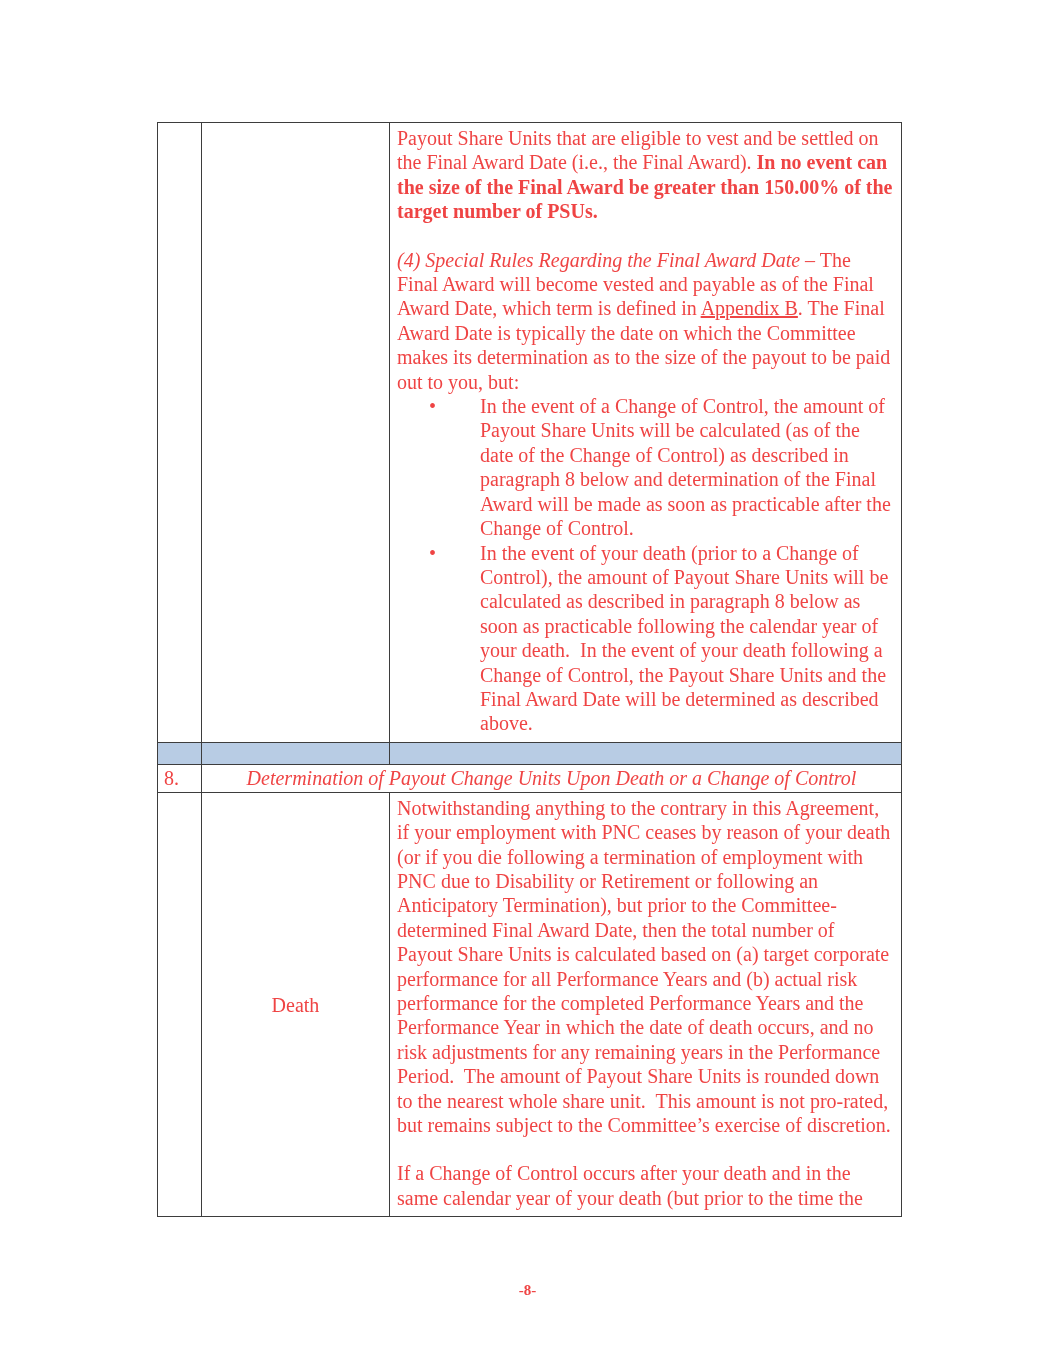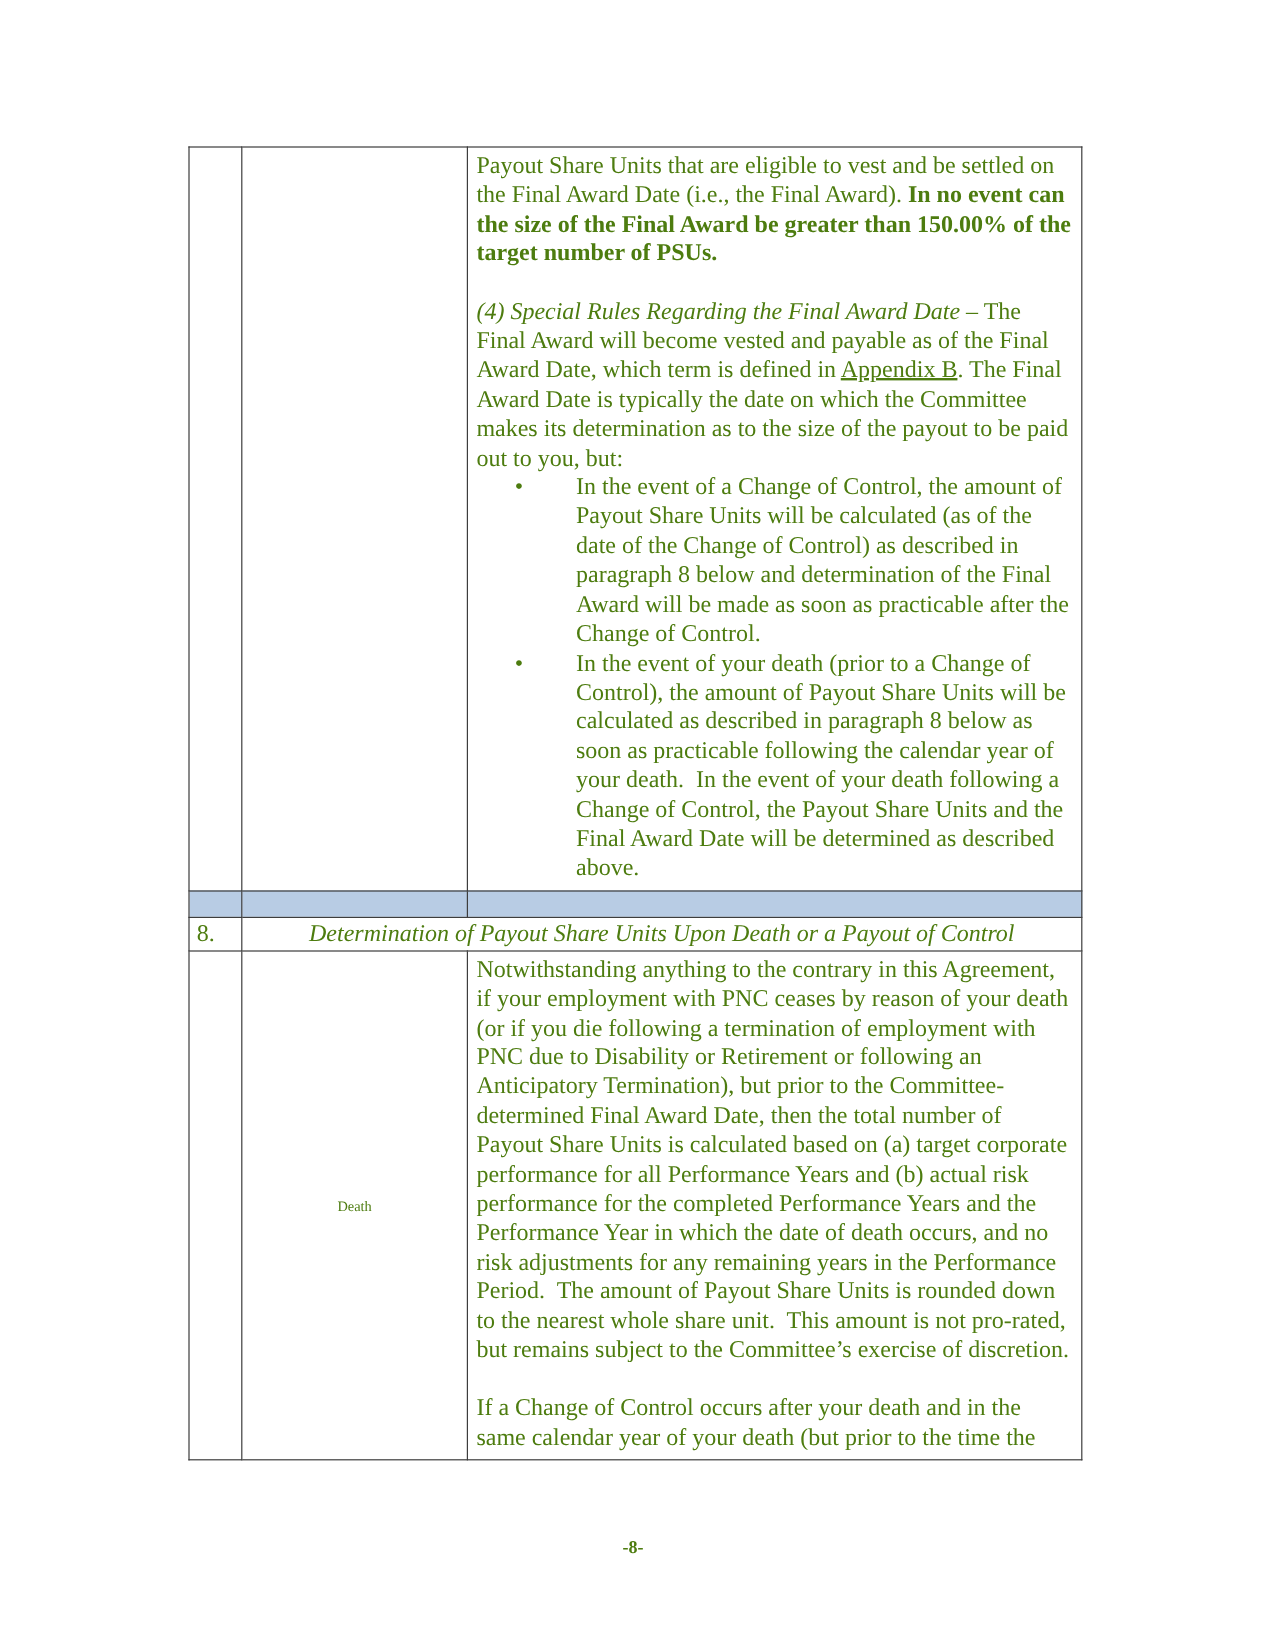--- a/index.html
+++ b/index.html
@@ -4,21 +4,21 @@
 <style>
   html, body { margin: 0; padding: 0; background: #e8e8e8; }
   .page {
     position: relative;
     width: 1055px;
     height: 1365px;
     background: #ffffff;
     margin: 0 auto;
     overflow: hidden;
     font-family: "Liberation Serif", "DejaVu Serif", serif;
-    color: #4d7c0f;
+    color: #ef4444;
   }
   table.doc-table {
     position: absolute;
     left: 157px;
     top: 122px;
     width: 744px;
     border-collapse: collapse;
     table-layout: fixed;
   }
   col.c1 { width: 44px; }
@@ -30,21 +30,21 @@
     padding: 0;
   }
   .num-cell {
     padding: 1px 2px 1px 6px;
     font-size: 20px;
     line-height: 24px;
   }
   .label-cell {
     text-align: center;
     vertical-align: middle;
-    font-size: 12px;
+    font-size: 20px;
     line-height: 24px;
   }
   .body-cell {
     padding: 3px 8px 6px 7px;
     font-size: 20px;
     line-height: 24.4px;
   }
   .rich { white-space: pre-wrap; }
   .rich .para { margin: 0; }
   .rich .spacer { height: 24px; }
@@ -93,21 +93,21 @@
           <div class="rich"><div class="para"><span>Payout Share Units that are eligible to vest and be settled on the Final Award Date (i.e., the Final Award). </span><span class="seg-b">In no event can the size of the Final Award be greater than 150.00% of the target number of PSUs.</span></div><div class="spacer"></div><div class="para"><span class="seg-i">(4) Special Rules Regarding the Final Award Date</span><span> – The Final Award will become vested and payable as of the Final Award Date, which term is defined in </span><span class="seg-u">Appendix B</span><span>. The Final Award Date is typically the date on which the Committee makes its determination as to the size of the payout to be paid out to you, but:</span></div><div class="bullet-item"><span class="bullet-marker">•</span><span class="bullet-text"><span>In the event of a Change of Control, the amount of Payout Share Units will be calculated (as of the date of the Change of Control) as described in paragraph 8 below and determination of the Final Award will be made as soon as practicable after the Change of Control.</span></span></div><div class="bullet-item"><span class="bullet-marker">•</span><span class="bullet-text"><span>In the event of your death (prior to a Change of Control), the amount of Payout Share Units will be calculated as described in paragraph 8 below as soon as practicable following the calendar year of your death.  In the event of your death following a Change of Control, the Payout Share Units and the Final Award Date will be determined as described above.</span></span></div></div>
         </td>
       </tr>
       <tr class="row-shaded">
         <td class="shaded-cell" style="background: rgb(184, 204, 228);"></td>
         <td class="shaded-cell" style="background: rgb(184, 204, 228);"></td>
         <td class="shaded-cell" style="background: rgb(184, 204, 228);"></td>
       </tr>
       <tr class="row-header">
         <td class="num-cell">8.</td>
-        <td class="title-cell" colspan="2">Determination of Payout Share Units Upon Death or a Payout of Control</td>
+        <td class="title-cell" colspan="2">Determination of Payout Change Units Upon Death or a Change of Control</td>
       </tr>
       <tr>
         <td class="num-cell"></td>
         <td class="label-cell">Death</td>
         <td class="body-cell">
           <div class="rich"><div class="para"><span>Notwithstanding anything to the contrary in this Agreement, if your employment with PNC ceases by reason of your death (or if you die following a termination of employment with PNC due to Disability or Retirement or following an Anticipatory Termination), but prior to the Committee-determined Final Award Date, then the total number of Payout Share Units is calculated based on (a) target corporate performance for all Performance Years and (b) actual risk performance for the completed Performance Years and the Performance Year in which the date of death occurs, and no risk adjustments for any remaining years in the Performance Period.  The amount of Payout Share Units is rounded down to the nearest whole share unit.  This amount is not pro-rated, but remains subject to the Committee’s exercise of discretion.</span></div><div class="spacer"></div><div class="para"><span>If a Change of Control occurs after your death and in the same calendar year of your death (but prior to the time the</span></div></div>
         </td>
       </tr>
     </tbody>
   </table>

